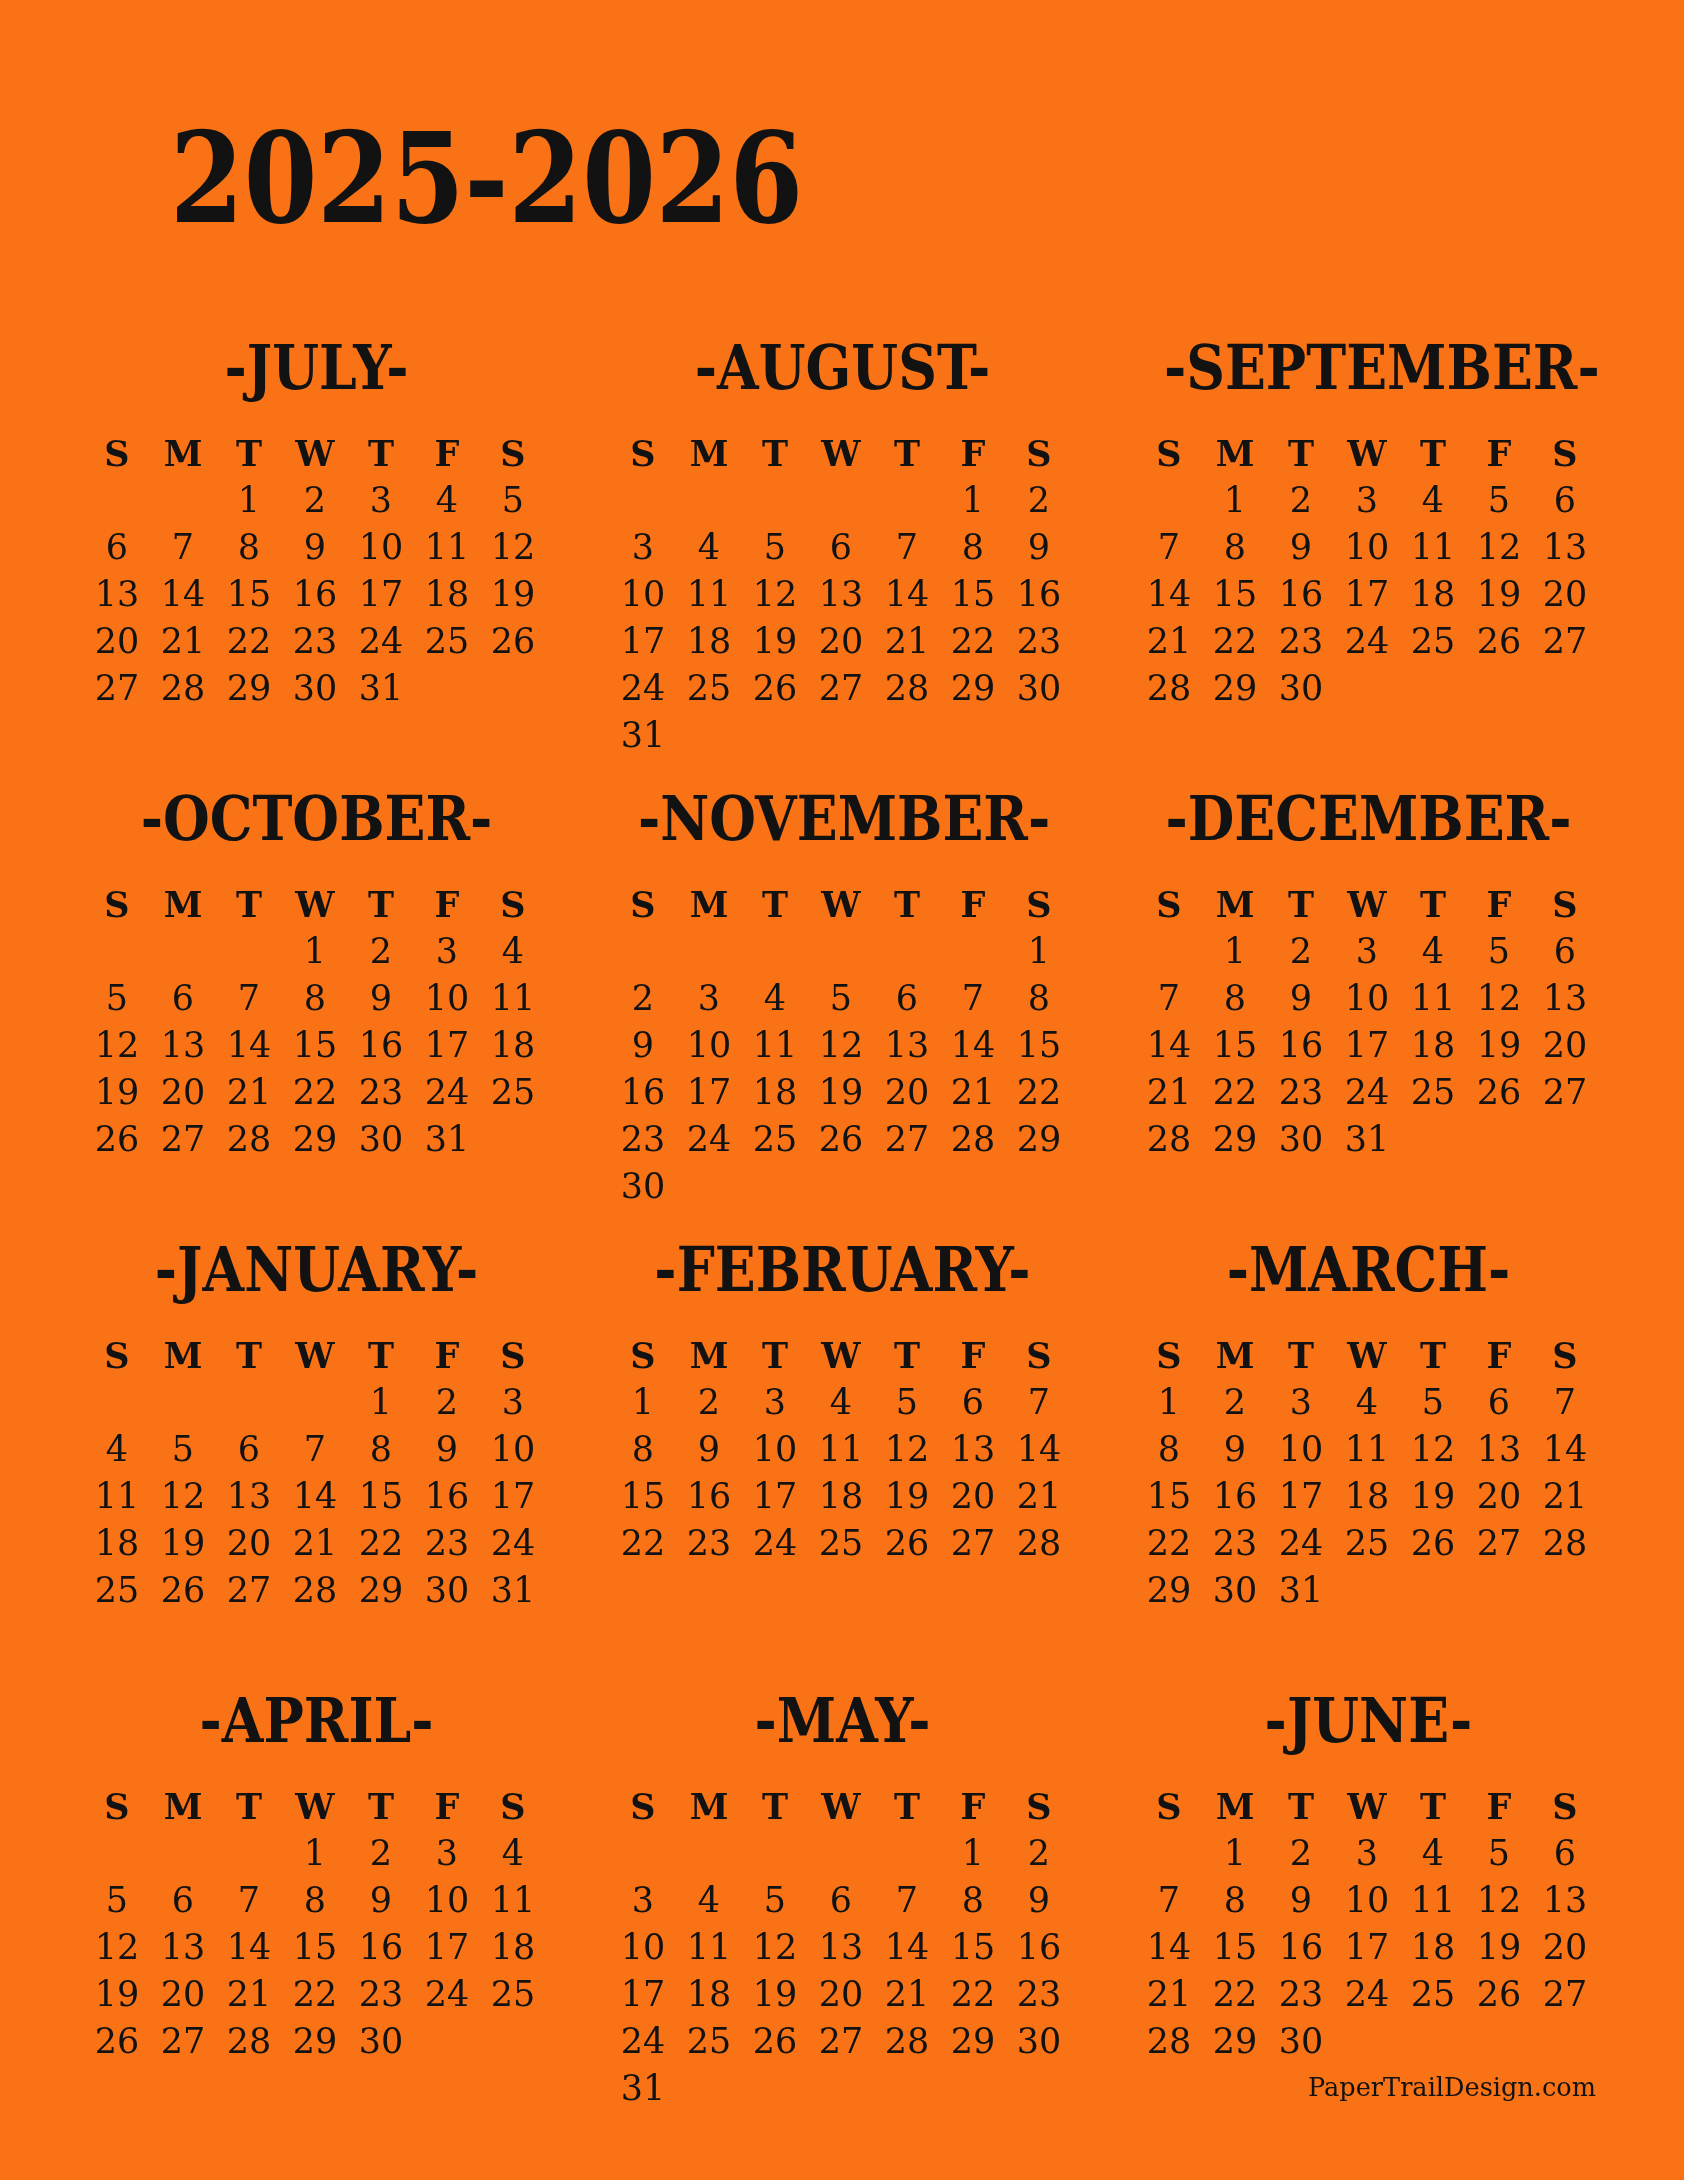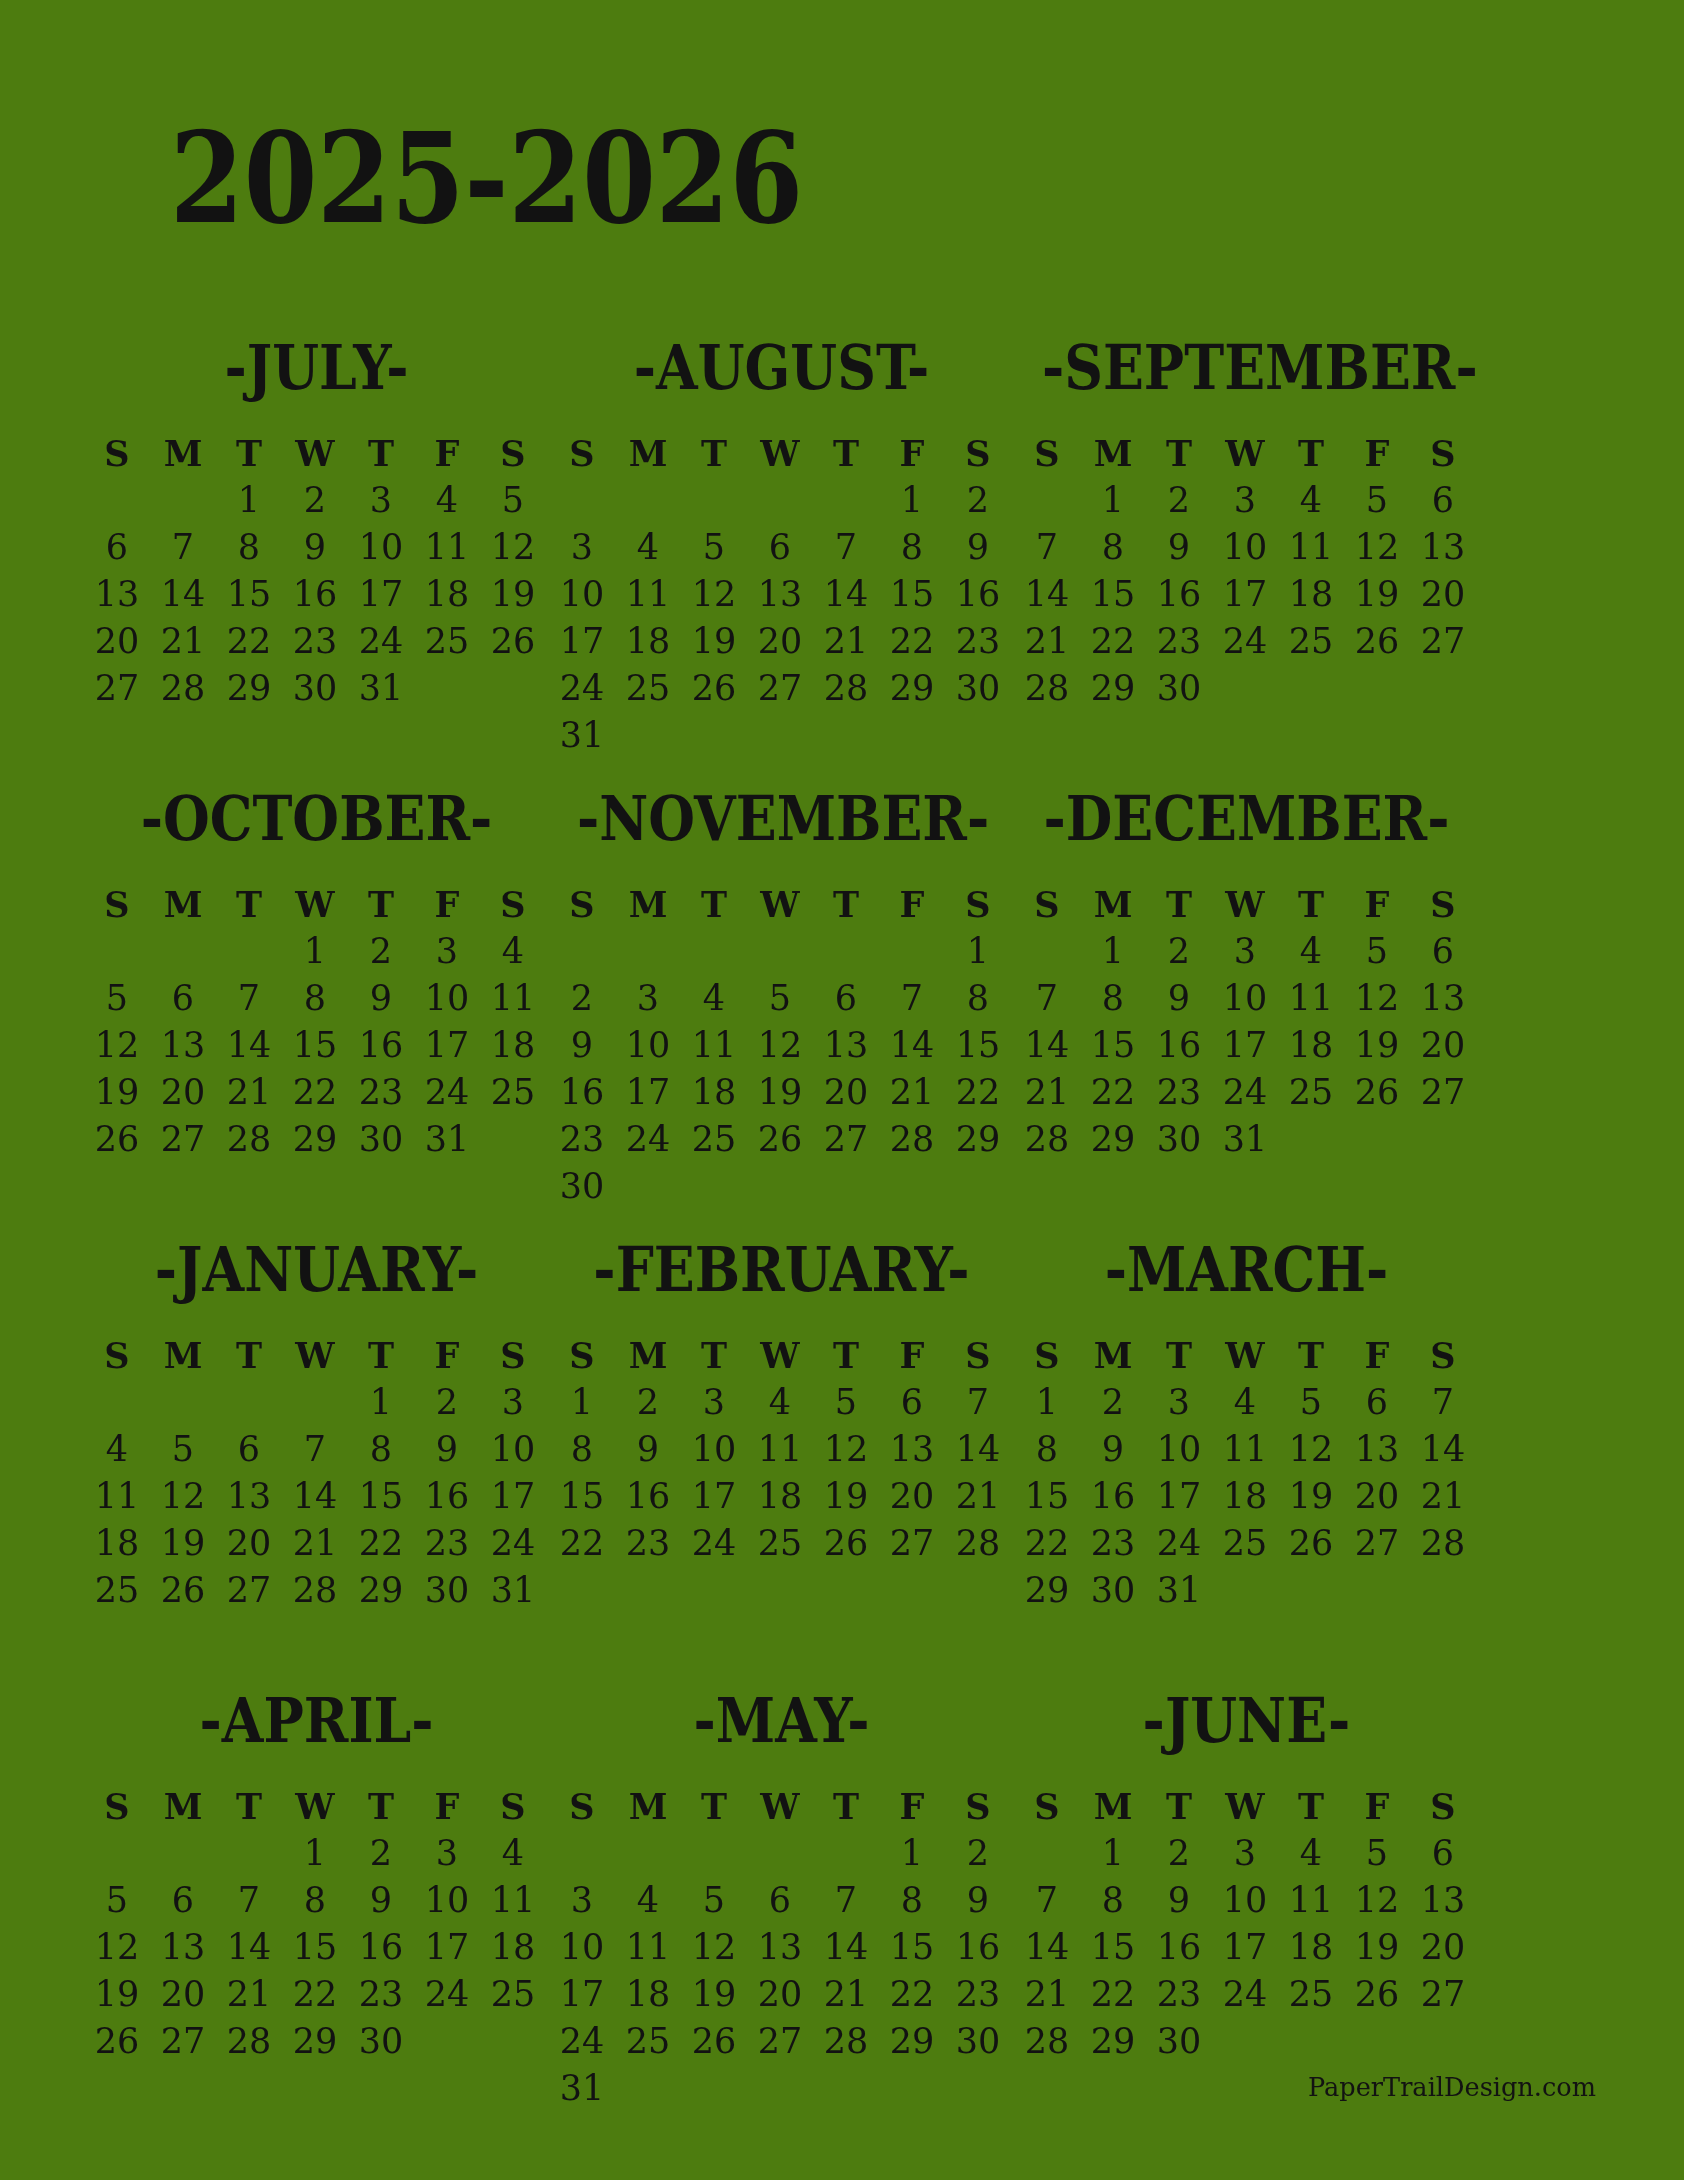--- a/index.html
+++ b/index.html
@@ -1,19 +1,19 @@
 <!DOCTYPE html>
 <html style="font-size:13.6px"><head>
 <meta charset="utf-8">
 <style>
   html,body{margin:0;padding:0;background:#ffffff;}
   .page{
     position:relative;
     width:1685px;height:2181px;
-    background:#4d7c0f;
+    background:#f97316;
     color:#121212;
     font-family:"DejaVu Serif", serif;
     overflow:hidden;
   }
   .title{
     position:absolute;
     left:170px;top:115px;
     margin:0;
     font-size:126px;
     line-height:1;
@@ -21,20 +21,21 @@
     letter-spacing:0px;
     white-space:nowrap;
     transform:scaleX(0.84);
     transform-origin:left top;
   }
   .months{
     position:absolute;
     left:84px;top:336px;
     display:grid;
     grid-template-columns:repeat(3,465px);
+    column-gap:61px;
     grid-auto-rows:451px;
   }
   .month{width:465px;text-align:center;}
   .month-title{
     margin:0;
     font-size:61px;
     line-height:63px;
     font-weight:700;
     white-space:nowrap;
     transform:scaleX(0.88);

